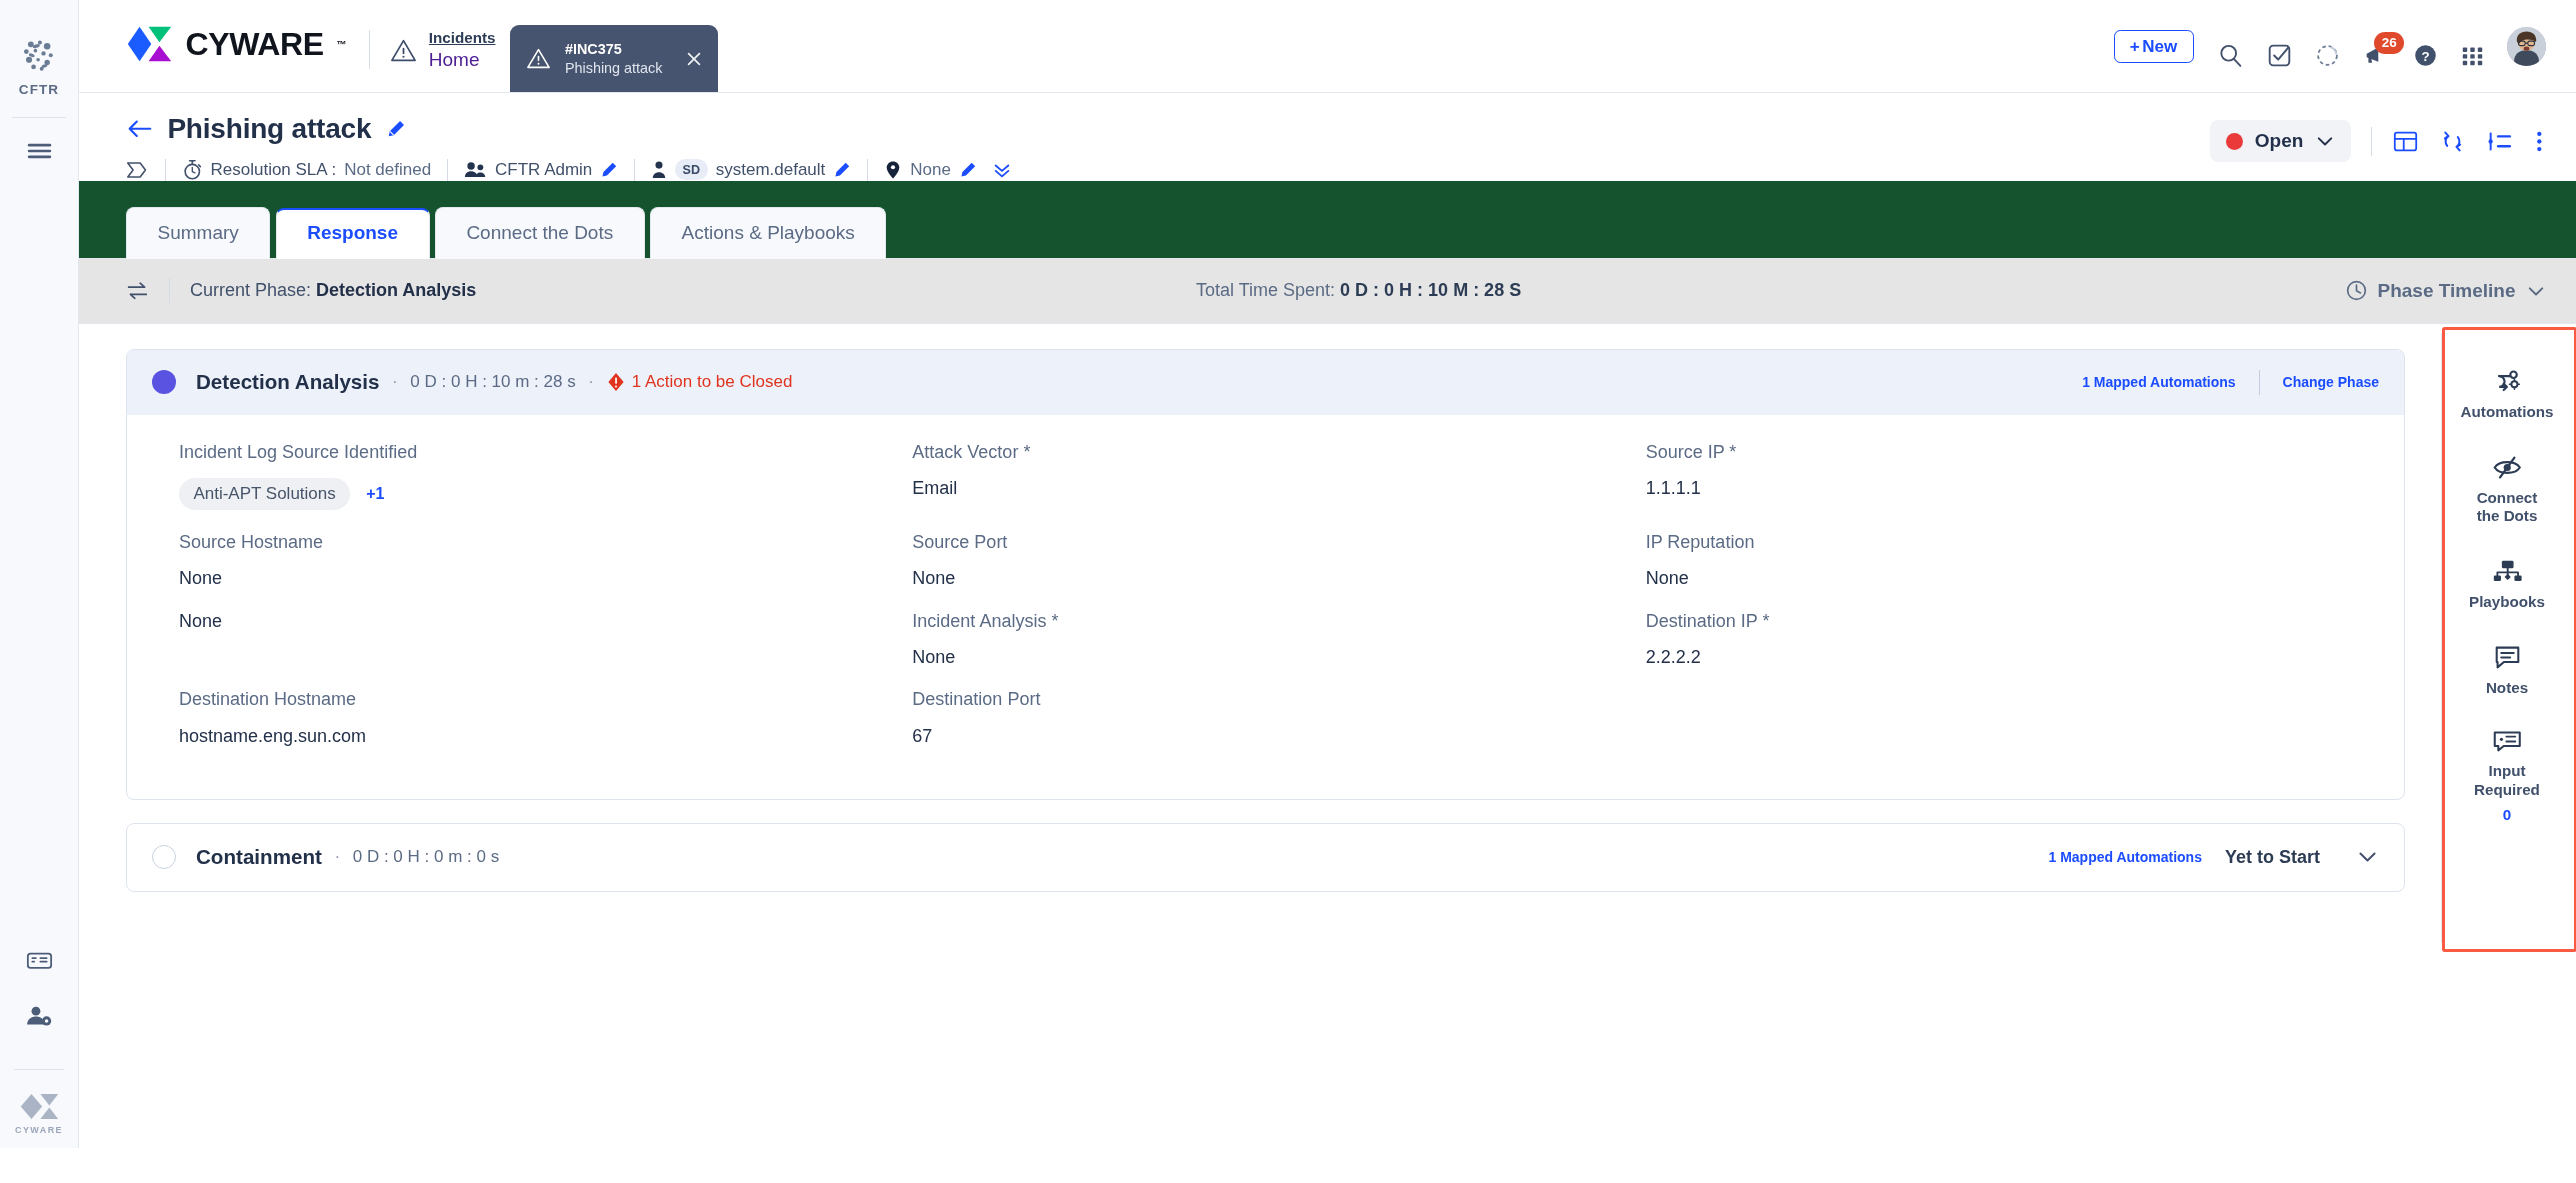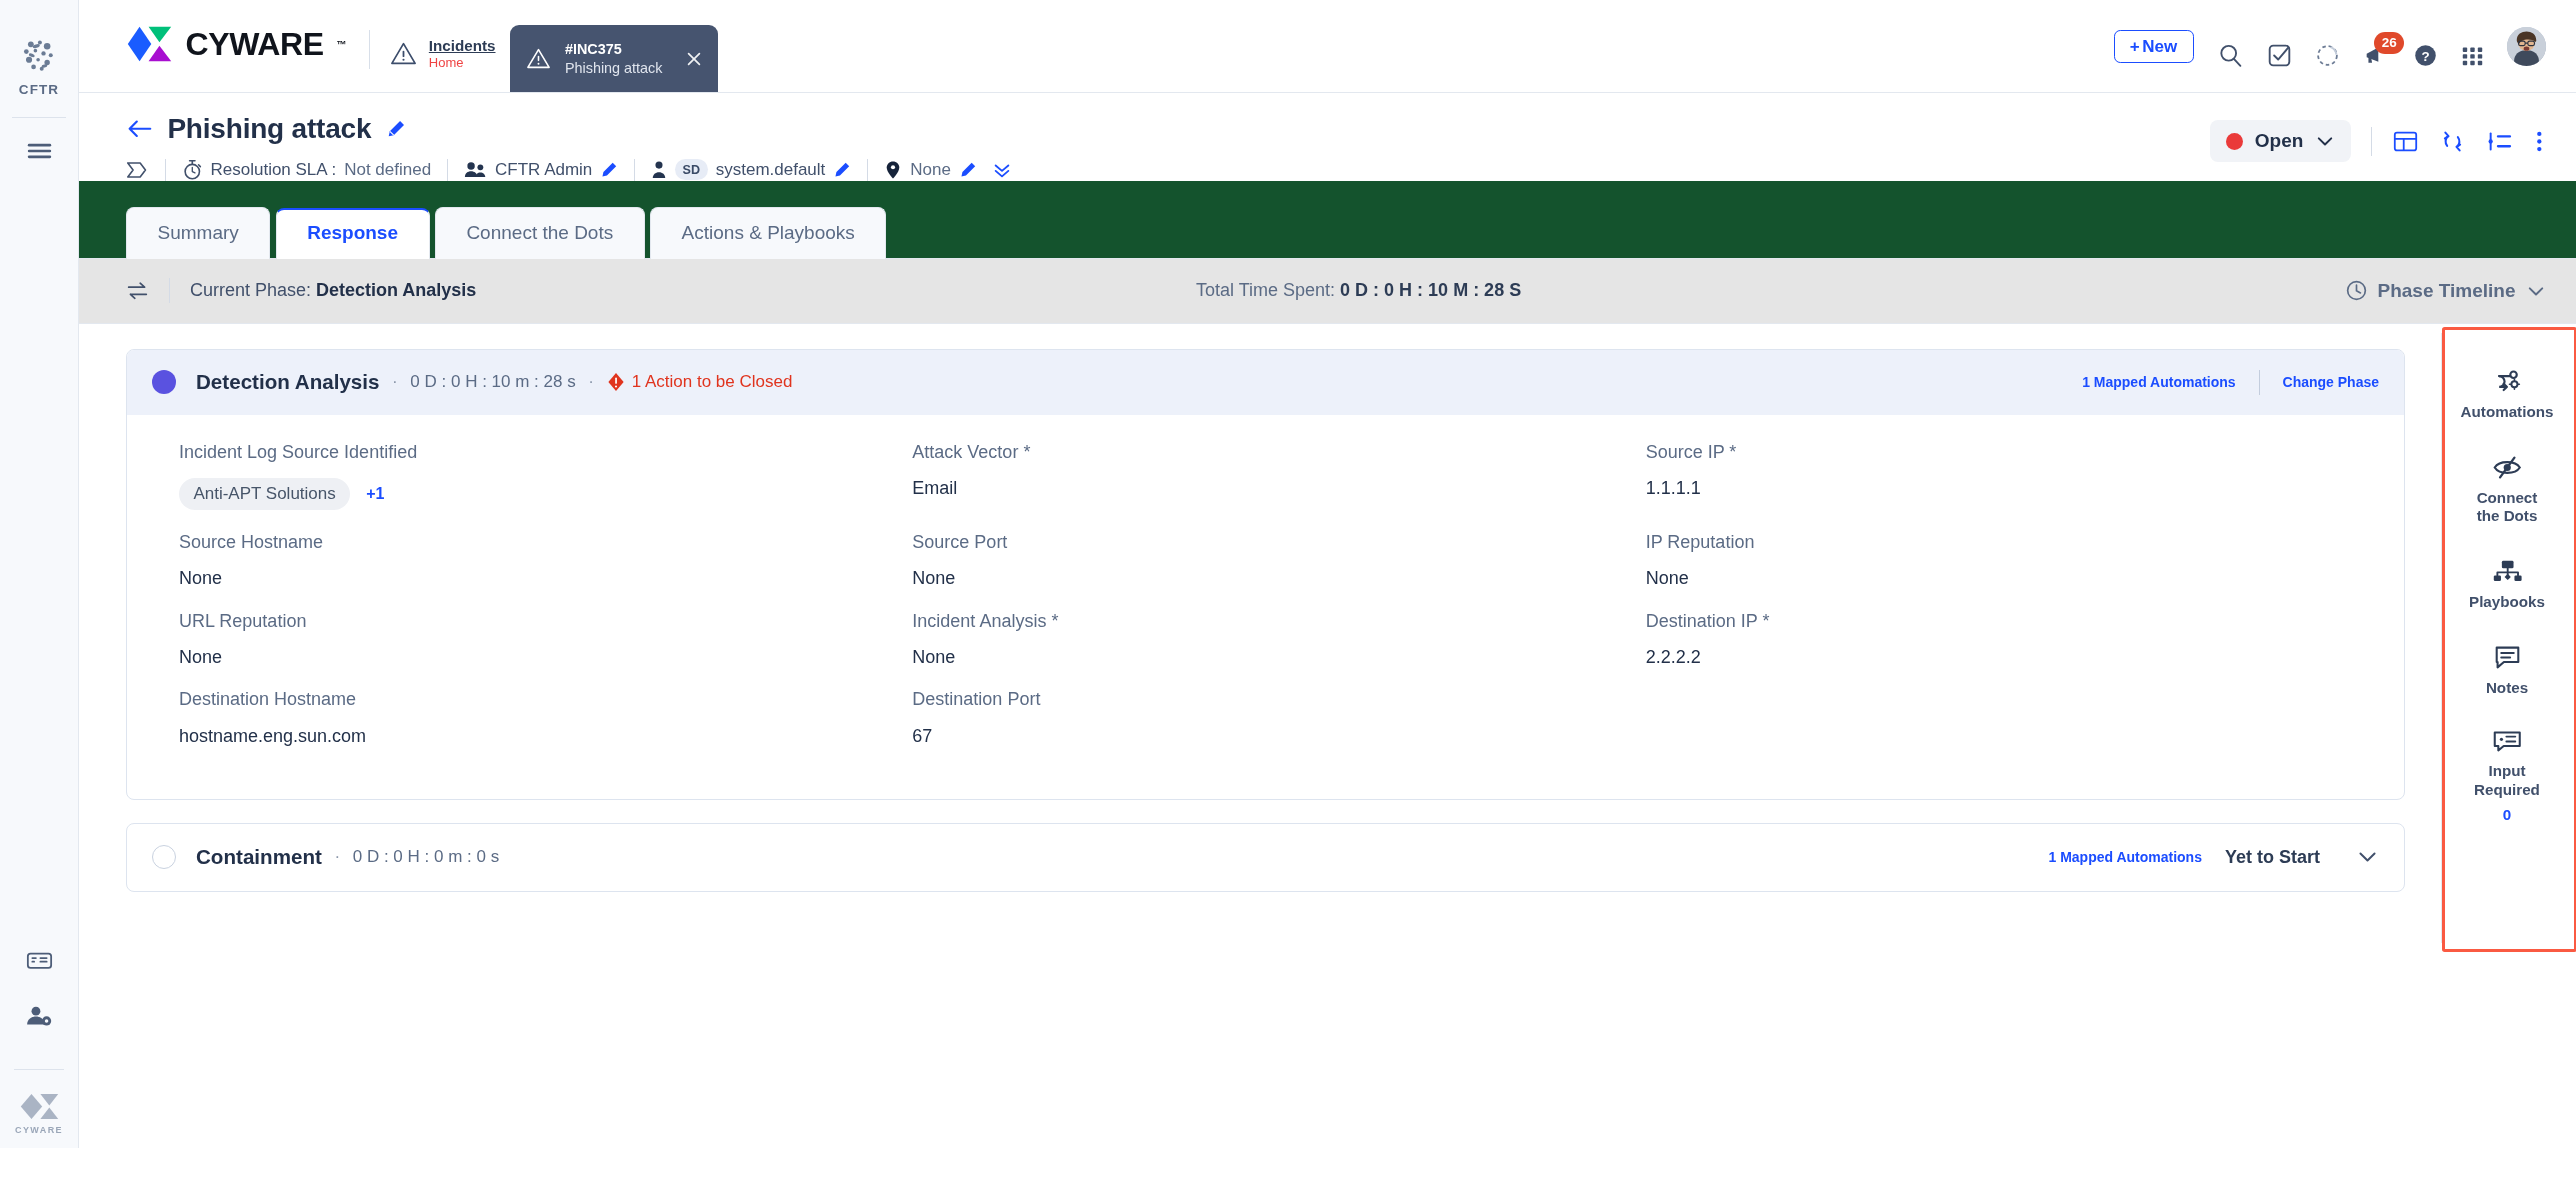--- a/index.html
+++ b/index.html
@@ -50,21 +50,21 @@
   .brand-text {
     font-size: 32px; font-weight: 700; color: #10141c; letter-spacing: -0.4px;
     font-family: "Liberation Sans", sans-serif;
   }
   .brand-tm { font-size: 10px; vertical-align: super; font-weight: 600; color: #10141c; }
   .brand-vline { width:0.9px; height: 39px; background:#d8dfe9; margin: 0 20px 23px 23px; }
 
   .breadcrumb { display: flex; align-items: center; gap: 11.7px; padding-bottom: 20px; }
   .bc-texts { display: flex; flex-direction: column; line-height: 1.28; }
   .bc-title { font-size: 15.2px; font-weight: 700; color: #2d3c55; text-decoration: underline; }
-  .bc-sub { font-size: 13px; color: #ef4444; }
+  .bc-sub { font-size: 19px; color: #4c1d95; }
 
   .doc-tab {
     margin-left: 14.4px; margin-bottom: 0;
     background: #46546f; border-radius: 9px 9px 0 0;
     height: 67px; display: flex; align-items: center; gap: 14px;
     padding: 0 14.4px 0 16px; color: #fff; min-width: 192px;
     align-self: flex-end;
   }
   .doc-tab-texts { display: flex; flex-direction: column; line-height: 1.3; }
   .doc-tab-id { font-size: 14.4px; font-weight: 700; color: #ffffff; }
@@ -642,21 +642,20 @@
           <div class="field">
             <div class="field-label">Source Port</div>
             <div class="field-value">None</div>
           </div>
           <div class="field">
             <div class="field-label">IP Reputation</div>
             <div class="field-value">None</div>
           </div>
 
           <div class="field">
-            <div class="field-label">URL Reputation</div>
             <div class="field-value">None</div>
           </div>
           <div class="field">
             <div class="field-label">Incident Analysis *</div>
             <div class="field-value">None</div>
           </div>
           <div class="field">
             <div class="field-label">Destination IP *</div>
             <div class="field-value">2.2.2.2</div>
           </div>

